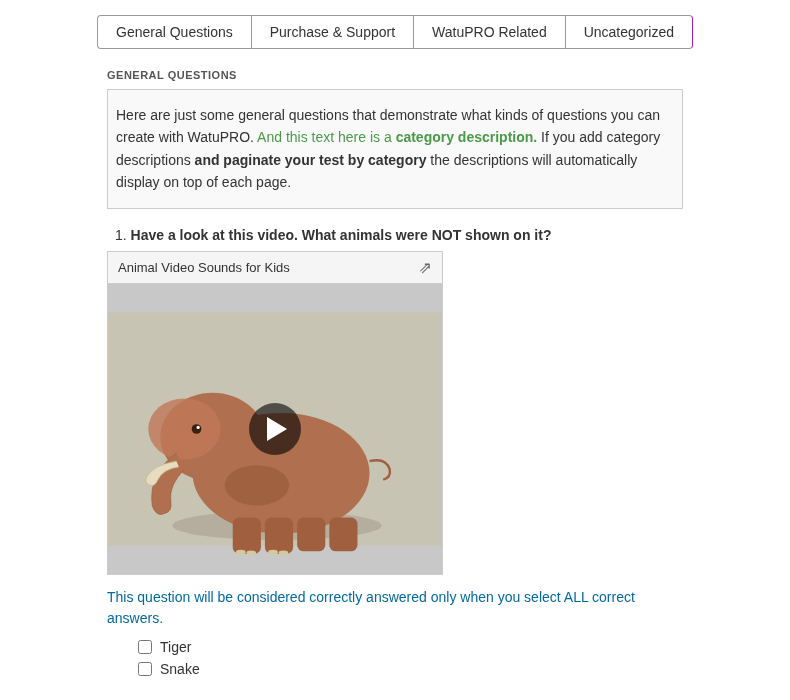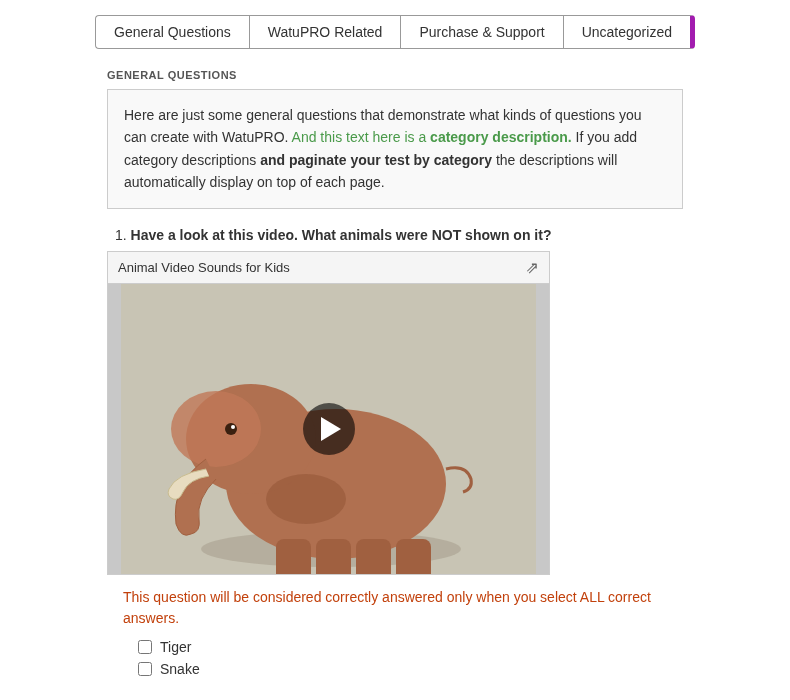--- a/index.html
+++ b/index.html
@@ -36,36 +36,36 @@
     .tab-btn:not(:last-child) {
       border-right: none;
     }
 
     .tab-btn:first-child {
       border-radius: 4px 0 0 4px;
     }
 
     .tab-btn:last-child {
       border-radius: 0 4px 4px 0;
-      border-right: 5px solid #a21caf;
+      border-right: 1px solid #a21caf;
     }
 
     .section-label {
       font-size: 11px;
       font-weight: bold;
       color: #555;
       letter-spacing: 0.5px;
       margin: 10px 0 8px 107px;
     }
 
     .description-box {
       margin: 0 107px;
       border: 1px solid #ccc;
       background: #f9f9f9;
-      padding: 14px 16px;
+      padding: 14px 8px;
       font-size: 14px;
       line-height: 1.6;
       color: #333;
     }
 
     .description-box .green-text {
       color: #4a9a4a;
     }
 
     .description-box .bold-text {
@@ -80,21 +80,21 @@
       font-size: 14px;
       margin-bottom: 8px;
       margin-left: 8px;
     }
 
     .question-number strong {
       font-weight: bold;
     }
 
     .video-wrapper {
-      width: 443px;
+      width: 336px;
       border: 1px solid #ccc;
       background: #000;
     }
 
     .video-titlebar {
       display: flex;
       justify-content: space-between;
       align-items: center;
       background: #f5f5f5;
       border-bottom: 1px solid #ccc;
@@ -142,22 +142,21 @@
       border-top: 12px solid transparent;
       border-bottom: 12px solid transparent;
       border-left: 20px solid white;
       margin-left: 4px;
     }
 
     .question-note {
       margin-top: 12px;
       font-size: 14px;
       line-height: 1.5;
-      color: #c2410c;
-      margin-left: 16px;
+      color: #0369a1;
     }
 
     .answers-list {
       margin-top: 10px;
     }
 
     .answer-item {
       display: flex;
       align-items: center;
       gap: 8px;
@@ -176,22 +175,22 @@
     .elephant-svg {
       width: 100%;
       height: 100%;
     }
   </style>
 </head>
 <body>
 
 <div class="tab-bar">
   <button class="tab-btn">General Questions</button>
+  <button class="tab-btn">Purchase &amp; Support</button>
   <button class="tab-btn">WatuPRO Related</button>
-  <button class="tab-btn">Purchase &amp; Support</button>
   <button class="tab-btn">Uncategorized</button>
 </div>
 
 <div class="section-label">GENERAL QUESTIONS</div>
 
 <div class="description-box">
   <span>Here are just some general questions that demonstrate what kinds of questions you can create with WatuPRO. </span><span class="green-text">And this text here is a </span><span class="green-text bold-text">category description.</span><span> If you add category descriptions </span><span class="bold-text">and paginate your test by category</span><span> the descriptions will automatically display on top of each page.</span>
 </div>
 
 <div class="question-container">

